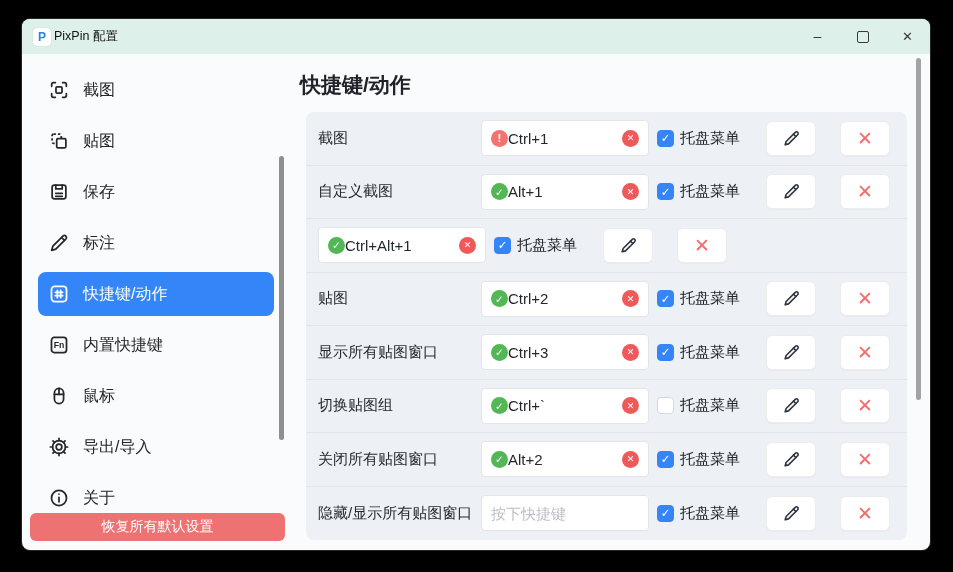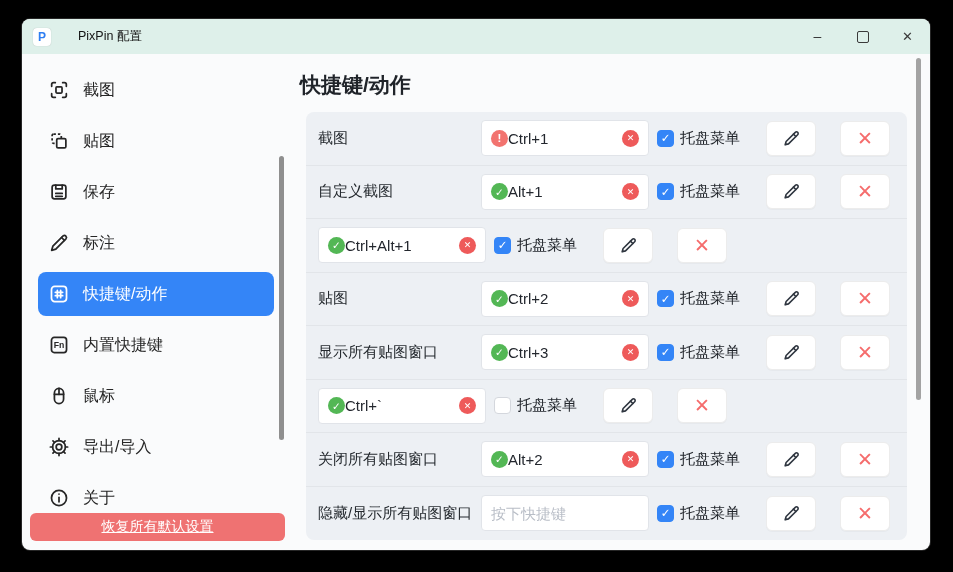--- a/index.html
+++ b/index.html
@@ -10,37 +10,37 @@
   }
   .window{
     position:absolute;left:22px;top:19px;width:908px;height:531px;
     background:#fafbfc;border-radius:8px;overflow:hidden;
     box-shadow:0 0 0 1px rgba(70,70,70,.55), 0 8px 22px rgba(0,0,0,.5);
   }
   
   .titlebar{height:35px;background:#def0ea;display:flex;align-items:center;padding-left:11px;}
   .logo{width:18px;height:18px;border-radius:4px;background:#fff;display:flex;align-items:center;justify-content:center;
         font-size:12px;font-weight:bold;color:#2f7ff2;box-shadow:0 0 1px rgba(0,0,0,.25);}
-  .win-title{margin-left:27px;font-size:12.5px;color:#141414;}
+  .win-title{margin-left:3px;font-size:12.5px;color:#141414;}
   .win-controls{margin-left:auto;display:flex;height:100%;}
   .win-btn{width:45px;height:100%;display:flex;align-items:center;justify-content:center;color:#3a3a3a;font-size:13px;cursor:default;}
   .maxi-box{width:10px;height:10px;border:1.2px solid #3a3a3a;border-radius:2px;}
   .mini-glyph{font-size:14px;line-height:0;transform:translateY(-1px);}
   
   .body{position:relative;height:496px;display:flex;}
   
   .sidebar{width:268px;position:relative;padding-top:14px;box-sizing:border-box;flex:none;}
   .side-item{margin:0 16px 7px 16px;height:44px;border-radius:8px;display:flex;align-items:center;
              padding-left:10px;gap:13px;color:#262626;font-size:16px;cursor:default;}
   .side-item.selected{background:#3485f7;color:#fff;}
   .side-icon{width:22px;height:22px;display:flex;align-items:center;justify-content:flex-end;flex:none;}
   .side-icon svg{width:22px;height:22px;display:block;}
   .side-scrollthumb{position:absolute;right:6px;top:102px;width:5px;height:284px;background:#8f8f8f;border-radius:3px;}
   .reset-btn{position:absolute;left:8px;bottom:9px;width:255px;height:28px;border:none;border-radius:6px;
-             background:#ef7272;color:#fff;font-size:14px;font-family:inherit;display:flex;align-items:center;justify-content:center;text-decoration:underline;}
+             background:#ef7272;color:#fff;font-size:14px;font-family:inherit;display:flex;align-items:center;justify-content:center;}
   
   .main{flex:1;position:relative;padding:16px 0 0 10px;box-sizing:border-box;}
   .page-heading{font-size:21px;font-weight:600;color:#1f2329;line-height:30px;margin:0 0 12px 0;}
   .card{margin-left:6px;width:601px;height:428px;background:#edf0f4;border-radius:8px;box-sizing:border-box;overflow:hidden;}
   .hk-row{height:53.5px;box-sizing:border-box;display:flex;align-items:center;padding:0 17px 0 12px;}
   .hk-row:not(:last-child){border-bottom:1px solid #e2e5e9;}
   .hk-label{flex:1;font-size:15px;color:#24292e;white-space:nowrap;overflow:hidden;}
   .hk-input{width:168px;height:36px;box-sizing:border-box;background:#fff;border:1px solid #e1e4e9;border-radius:4px;
             display:flex;align-items:center;padding:0 9px;margin-right:8px;flex:none;}
   .hk-input input{flex:1;min-width:0;border:none;outline:none;background:transparent;text-align:left;
@@ -293,20 +293,21 @@
                   <path d="M4 20l1.2-4.2L16.8 4.2a2.1 2.1 0 0 1 3 3L8.2 18.8 4 20z"></path>
                   <path d="M14.5 6.5l3 3"></path>
                 </svg>
               </span>
             </button>
             <button class="icon-btn del">
               <span>✕</span>
             </button>
           </div>
           <div class="hk-row">
+            <span class="hk-label">切换贴图组</span>
             <div class="hk-input">
               <span class="status ok">✓</span>
               <input readonly="" value="Ctrl+`" style="">
               <span class="clear">✕</span>
             </div>
             <label class="tray">
               <span class="cb"></span>
               <span class="tray-label">托盘菜单</span>
             </label>
             <button class="icon-btn edit">

